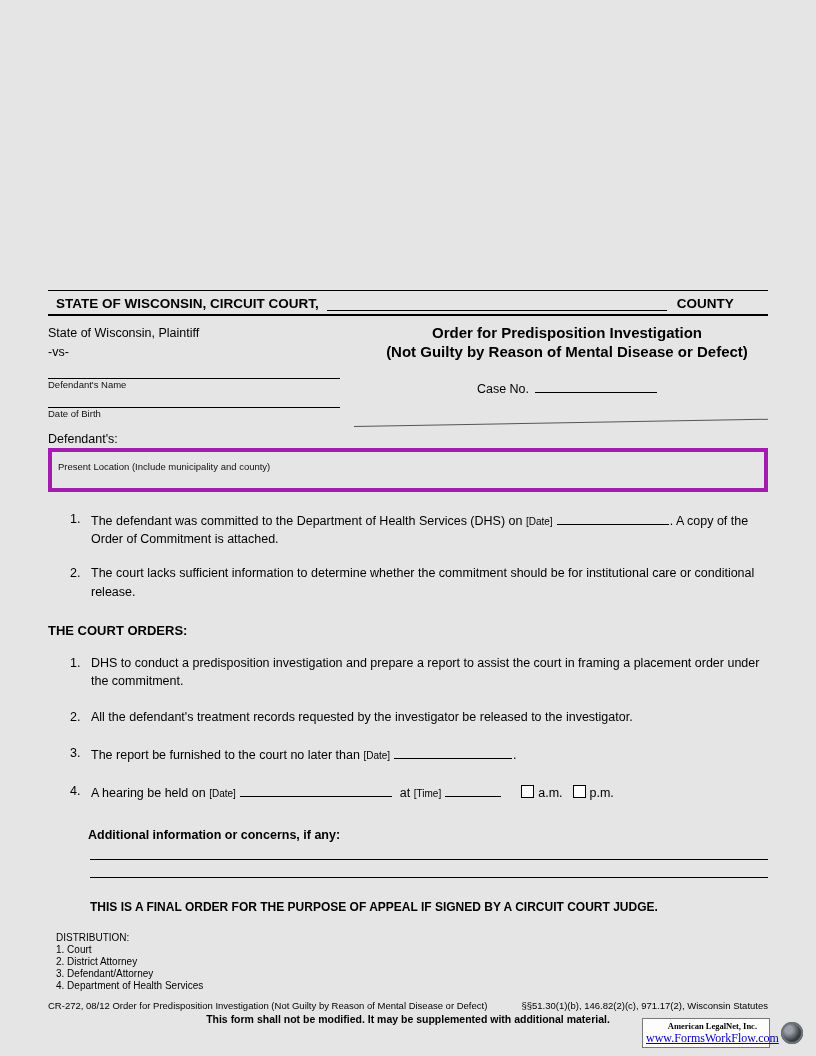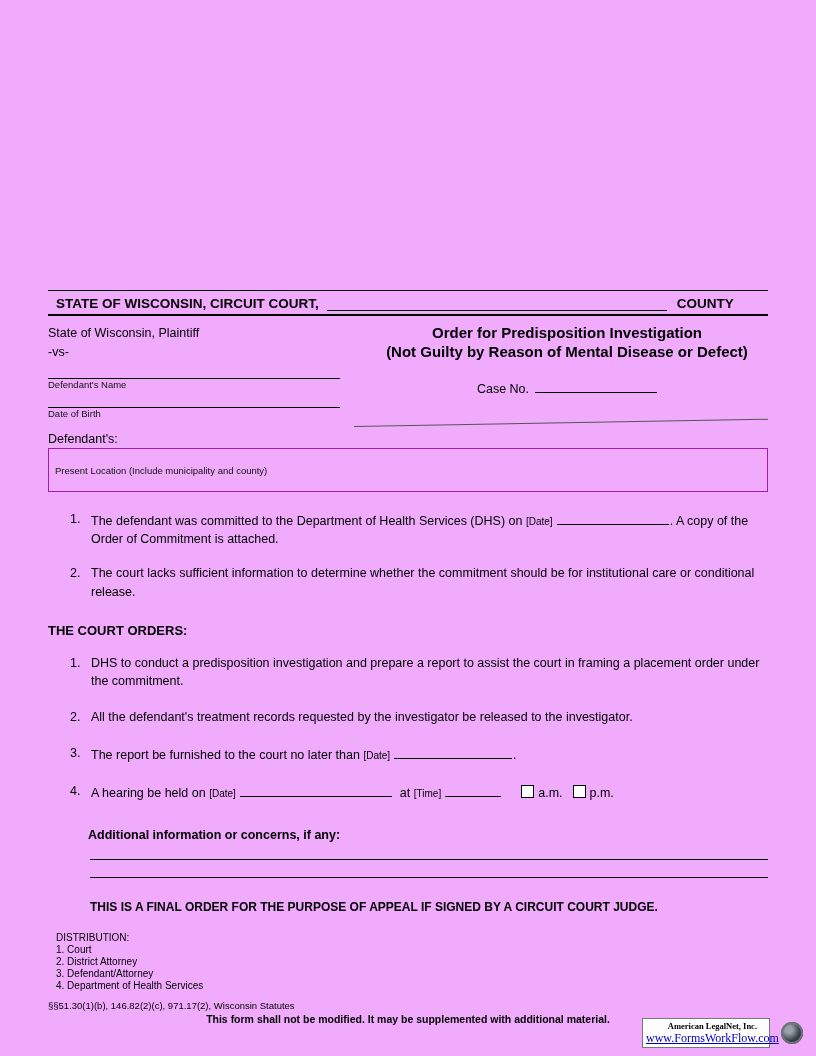--- a/index.html
+++ b/index.html
@@ -1,17 +1,17 @@
 <!DOCTYPE html>
 <html><head>
 <meta charset="utf-8">
 <style>
   html,body { margin:0; padding:0; background:#fff; }
   .page {
-    position:relative; width:816px; height:1056px; background:#f0abfc;
+    position:relative; width:816px; height:1056px; background:#e5e5e5;
     font-family:"Liberation Sans", sans-serif; color:#000; box-sizing:border-box;
     overflow:hidden; margin:0 auto;
   }
   .content { position:absolute; top:290px; left:48px; width:720px; }
 
   .rule-thin  { border-top:1px solid #000; }
   .rule-thick { border-top:2px solid #000; }
 
   .header-row {
     display:flex; align-items:flex-end; font-weight:bold; font-size:13.5px;
@@ -28,21 +28,21 @@
   .caption { display:flex; margin-top:8px; }
   .caption-left { width:292px; font-size:12.5px; line-height:1.5; }
   .cap-underline { border-bottom:1px solid #000; height:16px; }
   .small-label { font-size:9.5px; color:#111; line-height:1.3; }
   .caption-right { flex:1; text-align:center; padding-left:26px; }
   .form-title { font-weight:bold; font-size:15px; line-height:1.25; }
   .case-line { margin-top:16px; font-size:12.5px; }
 
   .defendants-label { margin-top:12px; font-size:12.5px; }
   .location-box {
-    border:1px solid #a21caf; height:44px; margin-top:2px; padding:16px 6px;
+    border:4px solid #a21caf; height:44px; margin-top:2px; padding:9px 6px;
     box-sizing:border-box;
   }
 
   .num-item { display:flex; margin:16px 0 0 22px; font-size:12.5px; line-height:1.45; }
   .num { width:21px; flex:none; }
   .item-body { flex:1; padding-right:6px; }
   .tag { font-size:10px; }
 
   .court-orders-head { margin-top:22px; font-weight:bold; font-size:13px; }
 
@@ -166,20 +166,21 @@
       <div>2. District Attorney</div>
       <div>3. Defendant/Attorney</div>
       <div>4. Department of Health Services</div>
     </div>
 
   </div>
 
   <div class="diag-artifact"></div>
 
   <div class="footer-row">
+    <span>CR-272, 08/12 Order for Predisposition Investigation (Not Guilty by Reason of Mental Disease or Defect)</span>
     <span>§§51.30(1)(b), 146.82(2)(c), 971.17(2), Wisconsin Statutes</span>
   </div>
   <div class="footer-notice">This form shall not be modified. It may be supplemented with additional material.</div>
 
   <div class="legalnet-box">
     <div class="legalnet-text">
       <div class="legalnet-name">American LegalNet, Inc.</div>
       <div class="legalnet-url">www.FormsWorkFlow.com</div>
     </div>
     <div class="legalnet-logo"></div>

